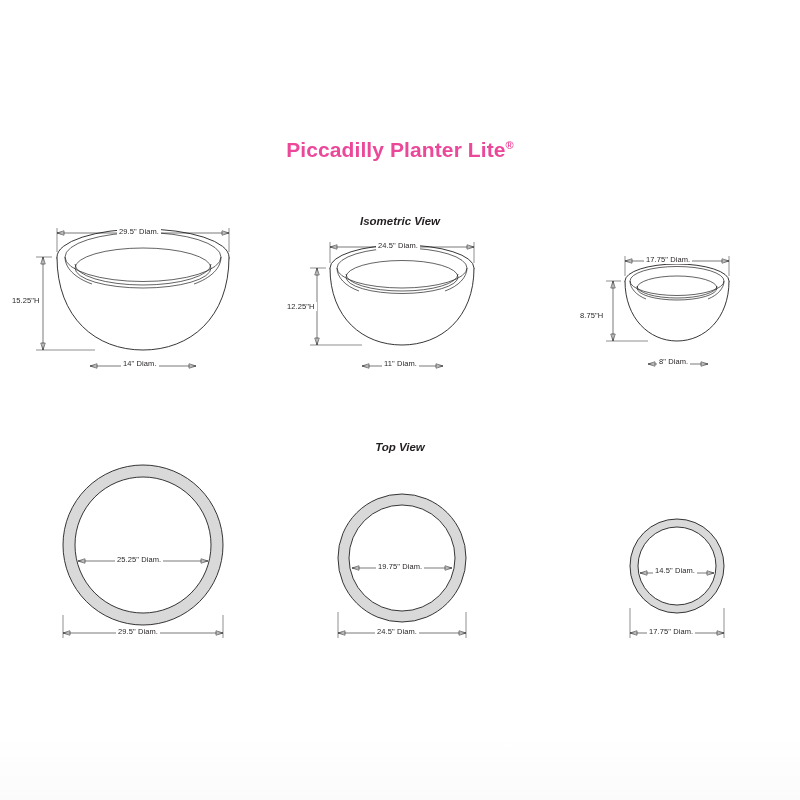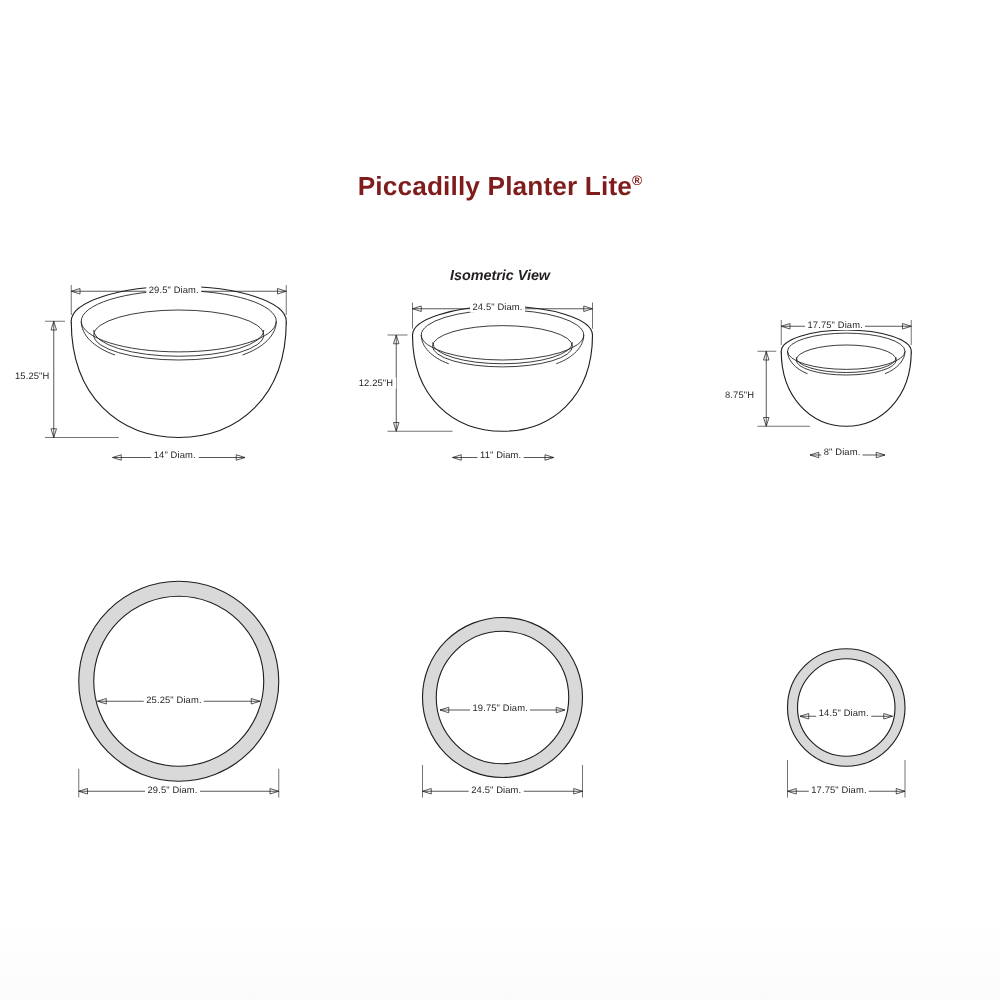--- a/index.html
+++ b/index.html
@@ -23,21 +23,21 @@
   }
   .title {
     position: absolute;
     left: 0;
     top: 138px;
     width: 800px;
     text-align: center;
     font-size: 21px;
     font-weight: bold;
     letter-spacing: 0.1px;
-    color: #7f1d1d;
+    color: #ec4899;
   }
   .title sup {
     font-size: 11px;
     vertical-align: super;
     font-weight: bold;
   }
   .section-label {
     position: absolute;
     width: 800px;
     left: 0;
@@ -110,20 +110,21 @@
 </head>
 <body>
 
 <div id="sheet">
 
   <div class="bottom-band"></div>
 
   <div class="title"><span>Piccadilly Planter Lite</span><sup>®</sup></div>
 
   <div class="section-label" id="iso-label">Isometric View</div>
+  <div class="section-label" id="top-label">Top View</div>
 
   <svg width="800" height="800" viewBox="0 0 800 800">
 
     <g>
 
       <path class="bodyfill" d="M57,257 a86,28 0 0,0 172,0 a86,28 0 0,0 -172,0 Z"></path>
       <path class="bodyfill" d="M57,257 C57,318 96,350 143,350 C190,350 229,318 229,257"></path>
 
       <ellipse class="lineart-thin" cx="143" cy="257" rx="78" ry="24.5"></ellipse>
       <ellipse class="lineart-thin" cx="143" cy="268" rx="68" ry="20"></ellipse>

